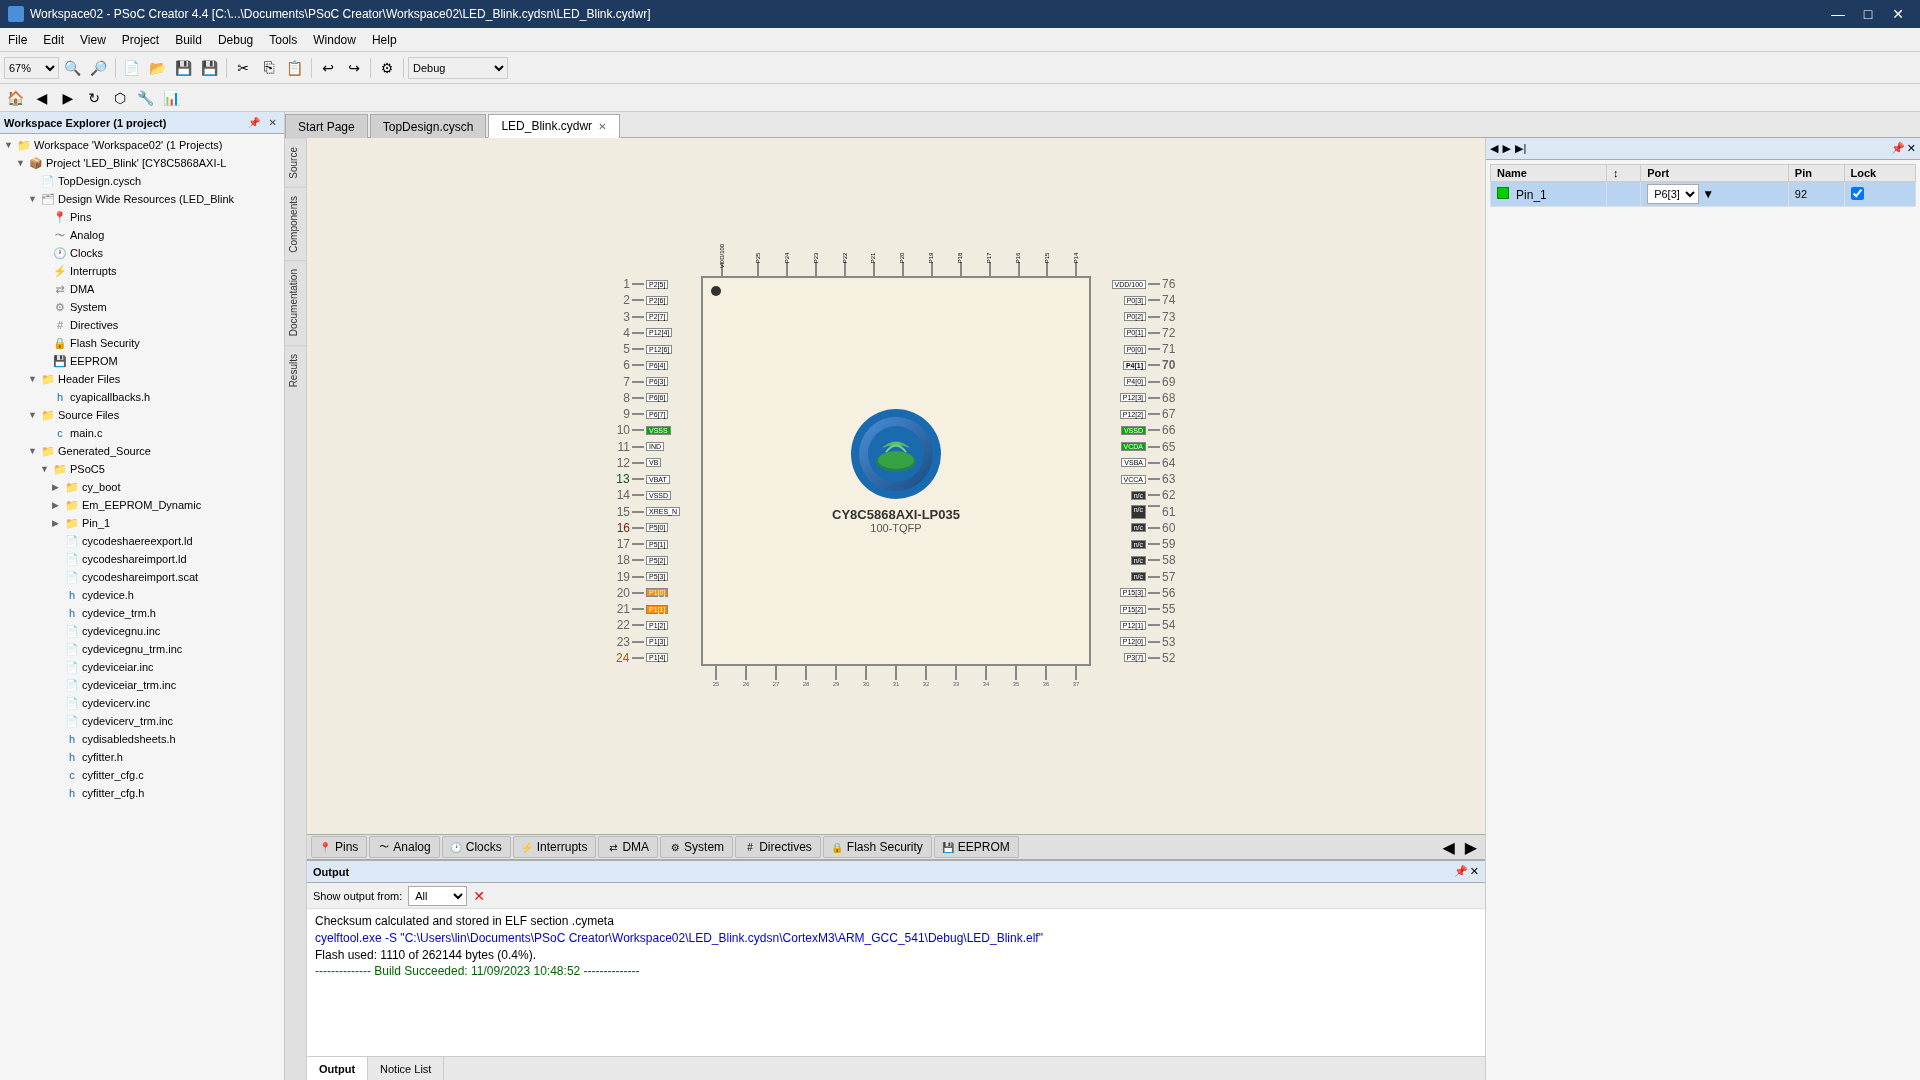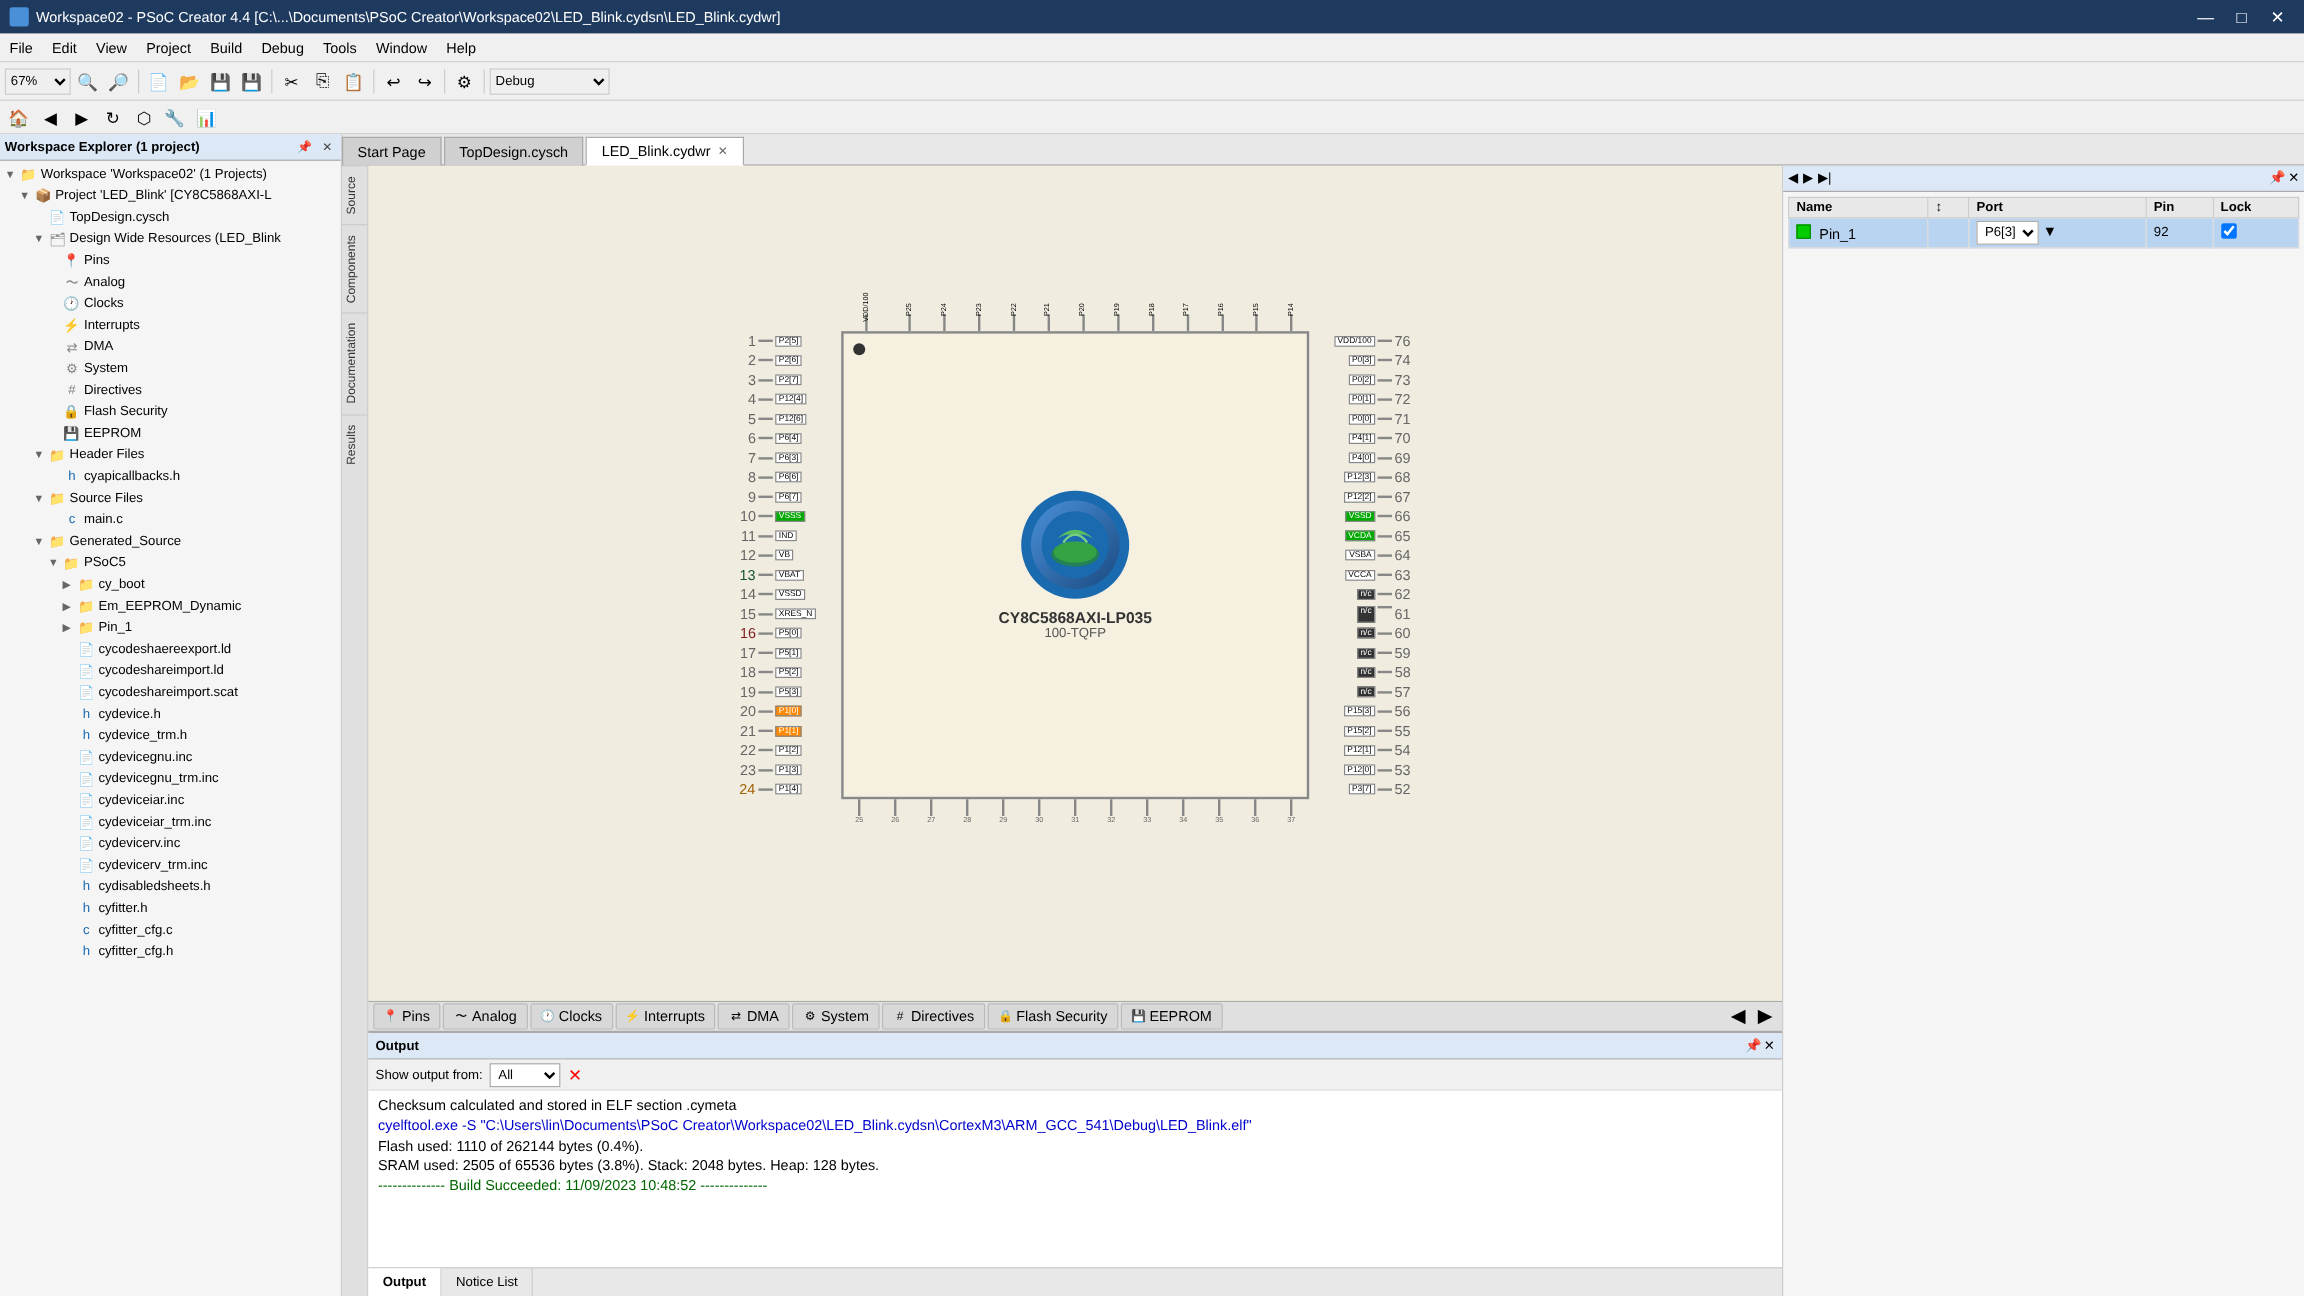--- a/index.html
+++ b/index.html
@@ -745,21 +745,21 @@
                 <div style="display:flex;align-items:center;gap:2px;font-size:7px;flex-direction:row-reverse;">
                     <span style="color:#666;min-width:14px;text-align:left;">72</span>
                     <div style="width:12px;height:2px;background:#888;"></div>
                     <span style="border:1px solid #888;padding:0 2px;background:white;white-space:nowrap;font-size:7px;">P0[1]</span>
                   </div>
                 <div style="display:flex;align-items:center;gap:2px;font-size:7px;flex-direction:row-reverse;">
                     <span style="color:#666;min-width:14px;text-align:left;">71</span>
                     <div style="width:12px;height:2px;background:#888;"></div>
                     <span style="border:1px solid #888;padding:0 2px;background:white;white-space:nowrap;font-size:7px;">P0[0]</span>
                   </div>
-                <div style="display:flex;align-items:center;gap:2px;font-size:7px;flex-direction:row-reverse;">
+                <div style="display:flex;align-items:center;gap:2px;font-size:7px;flex-direction:row-reverse;font-weight:bold;">
                     <span style="color:#666;min-width:14px;text-align:left;">70</span>
                     <div style="width:12px;height:2px;background:#888;"></div>
                     <span style="border:1px solid #888;padding:0 2px;background:white;white-space:nowrap;font-size:7px;">P4[1]</span>
                   </div>
                 <div style="display:flex;align-items:center;gap:2px;font-size:7px;flex-direction:row-reverse;">
                     <span style="color:#666;min-width:14px;text-align:left;">69</span>
                     <div style="width:12px;height:2px;background:#888;"></div>
                     <span style="border:1px solid #888;padding:0 2px;background:white;white-space:nowrap;font-size:7px;">P4[0]</span>
                   </div>
                 <div style="display:flex;align-items:center;gap:2px;font-size:7px;flex-direction:row-reverse;">
@@ -964,21 +964,20 @@
               <option>All</option>
               <option>Build</option>
               <option>Debug</option>
             </select>
             <span style="color:red;cursor:pointer;font-size:14px;">✕</span>
           </div>
           <div class="output-content">
             <p>Checksum calculated and stored in ELF section .cymeta</p>
             <p class="output-blue">cyelftool.exe -S "C:\Users\lin\Documents\PSoC Creator\Workspace02\LED_Blink.cydsn\CortexM3\ARM_GCC_541\Debug\LED_Blink.elf"</p>
             <p>Flash used: 1110 of 262144 bytes (0.4%).</p>
-            <p>SRAM used: 2505 of 65536 bytes (3.8%). Stack: 2048 bytes. Heap: 128 bytes.</p>
             <p class="output-dark-green">-------------- Build Succeeded: 11/09/2023 10:48:52 --------------</p>
             <p>&nbsp;</p>
           </div>
           <div class="output-tabs-bottom">
             <div class="out-tab active">Output</div>
             <div class="out-tab">Notice List</div>
           </div>
         </div>
       </div>
 

